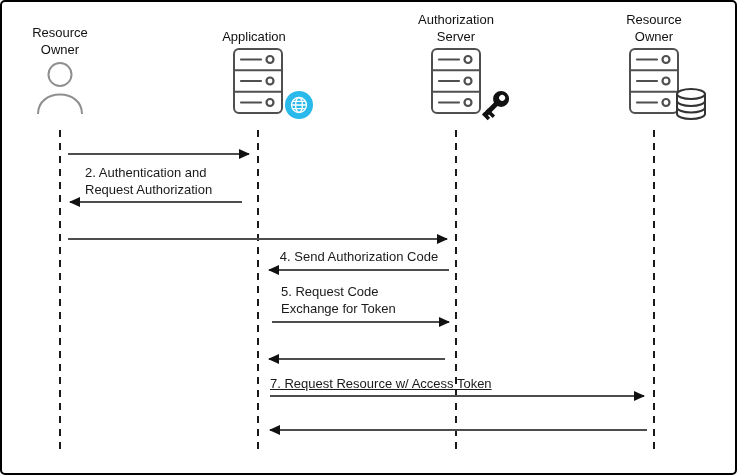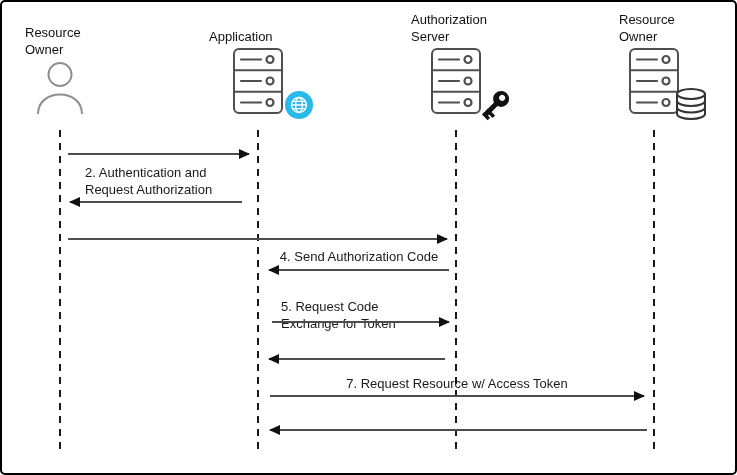--- a/index.html
+++ b/index.html
@@ -2,21 +2,21 @@
 <html><head>
 <meta charset="utf-8">
 <style>
   html,body{margin:0;padding:0;background:#fff;}
   #frame{
     position:relative; width:737px; height:475px; box-sizing:border-box;
     border:2px solid #000; border-radius:5px; background:#fff; overflow:hidden;
     font-family:"Liberation Sans", sans-serif; color:#1a1a1a;
   }
   
-  .actor-title{position:absolute; font-size:13px; line-height:17px; color:#111; white-space:normal;}
+  .actor-title{position:absolute; font-size:13px; line-height:17px; text-align:center; color:#111; white-space:normal;}
   .t1{left:23px;  top:22px; width:70px;}
   .t2{left:207px; top:26px; width:90px;}
   .t3{left:409px; top:9px;  width:90px;}
   .t4{left:617px; top:9px;  width:70px;}
   
   .icon{position:absolute;}
   .svg-overflow{overflow:visible;}
   
   .ll{position:absolute; top:128px; height:324px; width:2px;
       background:repeating-linear-gradient(to bottom,#1a1a1a 0 7px,transparent 7px 13px);}
@@ -29,25 +29,25 @@
   .al::before{content:""; position:absolute; left:-1px; top:-4px; width:0; height:0;
               border-right:11px solid #111; border-top:5px solid transparent; border-bottom:5px solid transparent;}
   .m1t{left:66px;  top:132px; width:181px; text-align:center;}
   .m1a{left:66px;  top:151px; width:181px;}
   .m2t{left:83px;  top:162px; width:175px; text-align:left;}
   .m2a{left:68px;  top:199px; width:172px;}
   .m3t{left:66px;  top:215px; width:379px; text-align:center;}
   .m3a{left:66px;  top:236px; width:379px;}
   .m4t{left:267px; top:246px; width:180px; text-align:center;}
   .m4a{left:267px; top:267px; width:180px;}
-  .m5t{left:279px; top:281px; width:175px; text-align:left;margin-top:15px;}
+  .m5t{left:279px; top:281px; width:175px; text-align:left;}
   .m5a{left:270px; top:319px; width:177px;}
   .m6t{left:267px; top:336px; width:176px; text-align:center;}
   .m6a{left:267px; top:356px; width:176px;}
-  .m7t{left:268px; top:373px; width:374px; text-align:center;}
+  .m7t{left:268px; top:373px; width:374px; text-decoration:underline;}
   .m7a{left:268px; top:393px; width:374px;}
   .m8t{left:268px; top:408px; width:377px; text-align:center;}
   .m8a{left:268px; top:427px; width:377px;}
 </style>
 </head>
 <body>
 
 <div id="frame">
 
   <div class="actor-title t1">Resource Owner</div>

